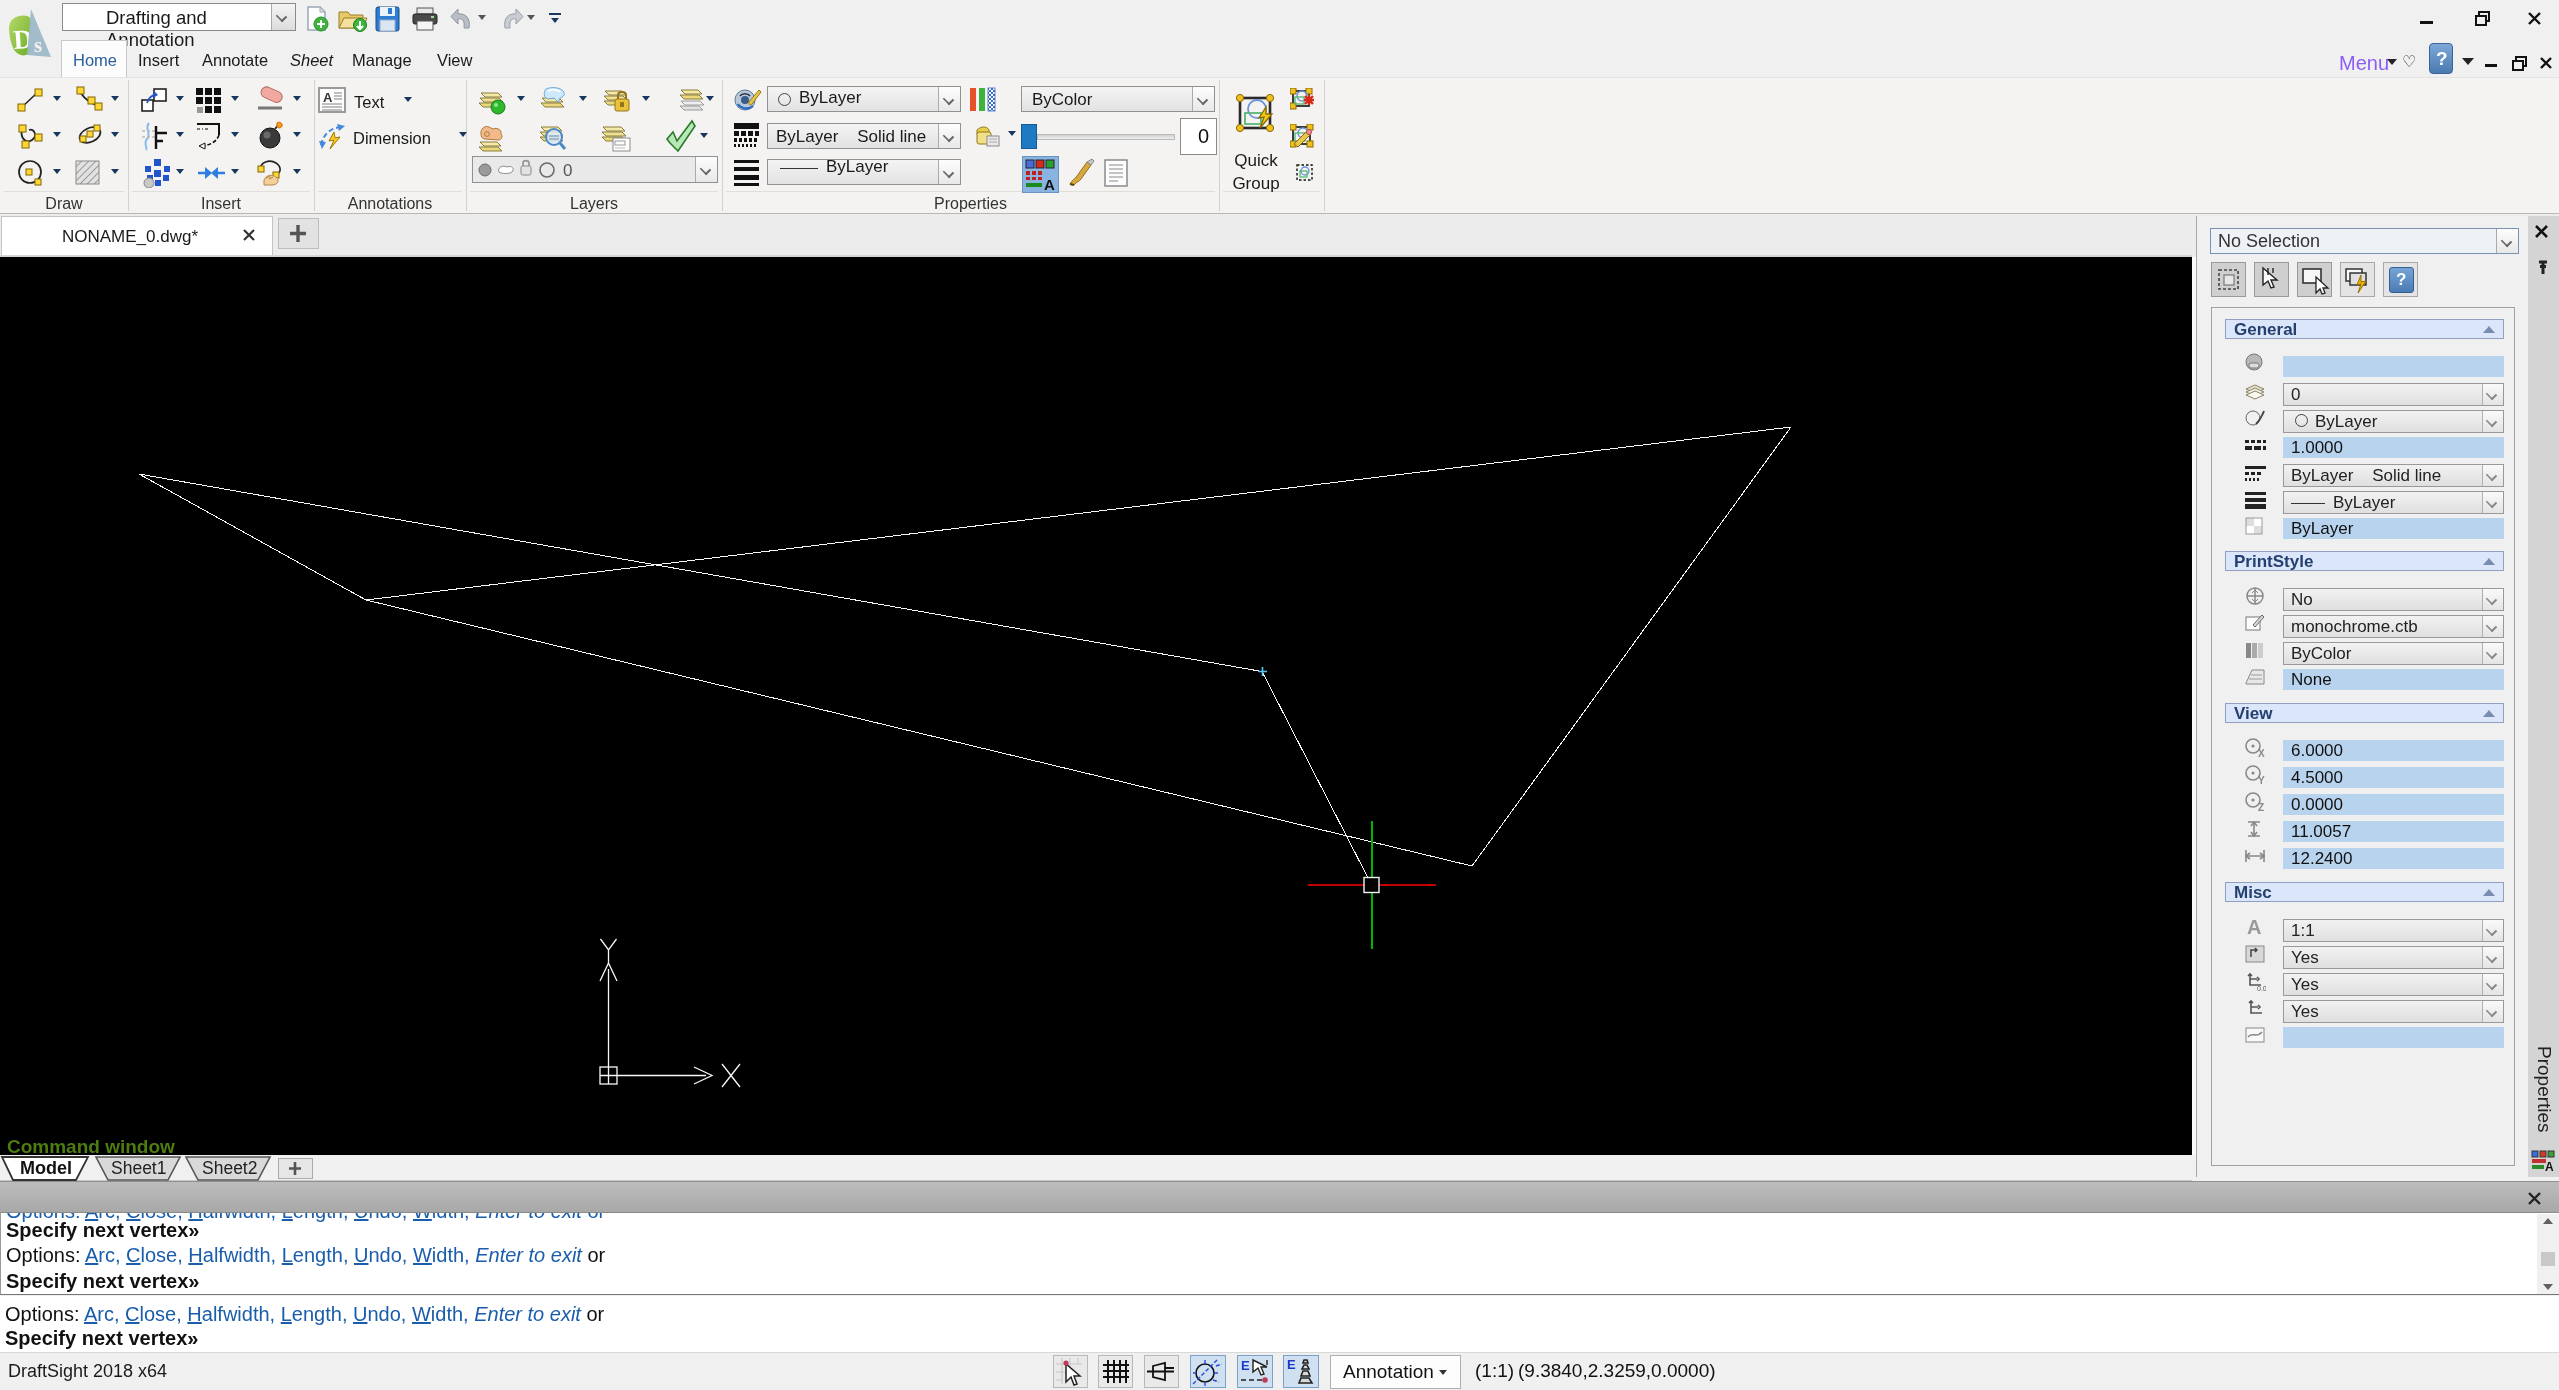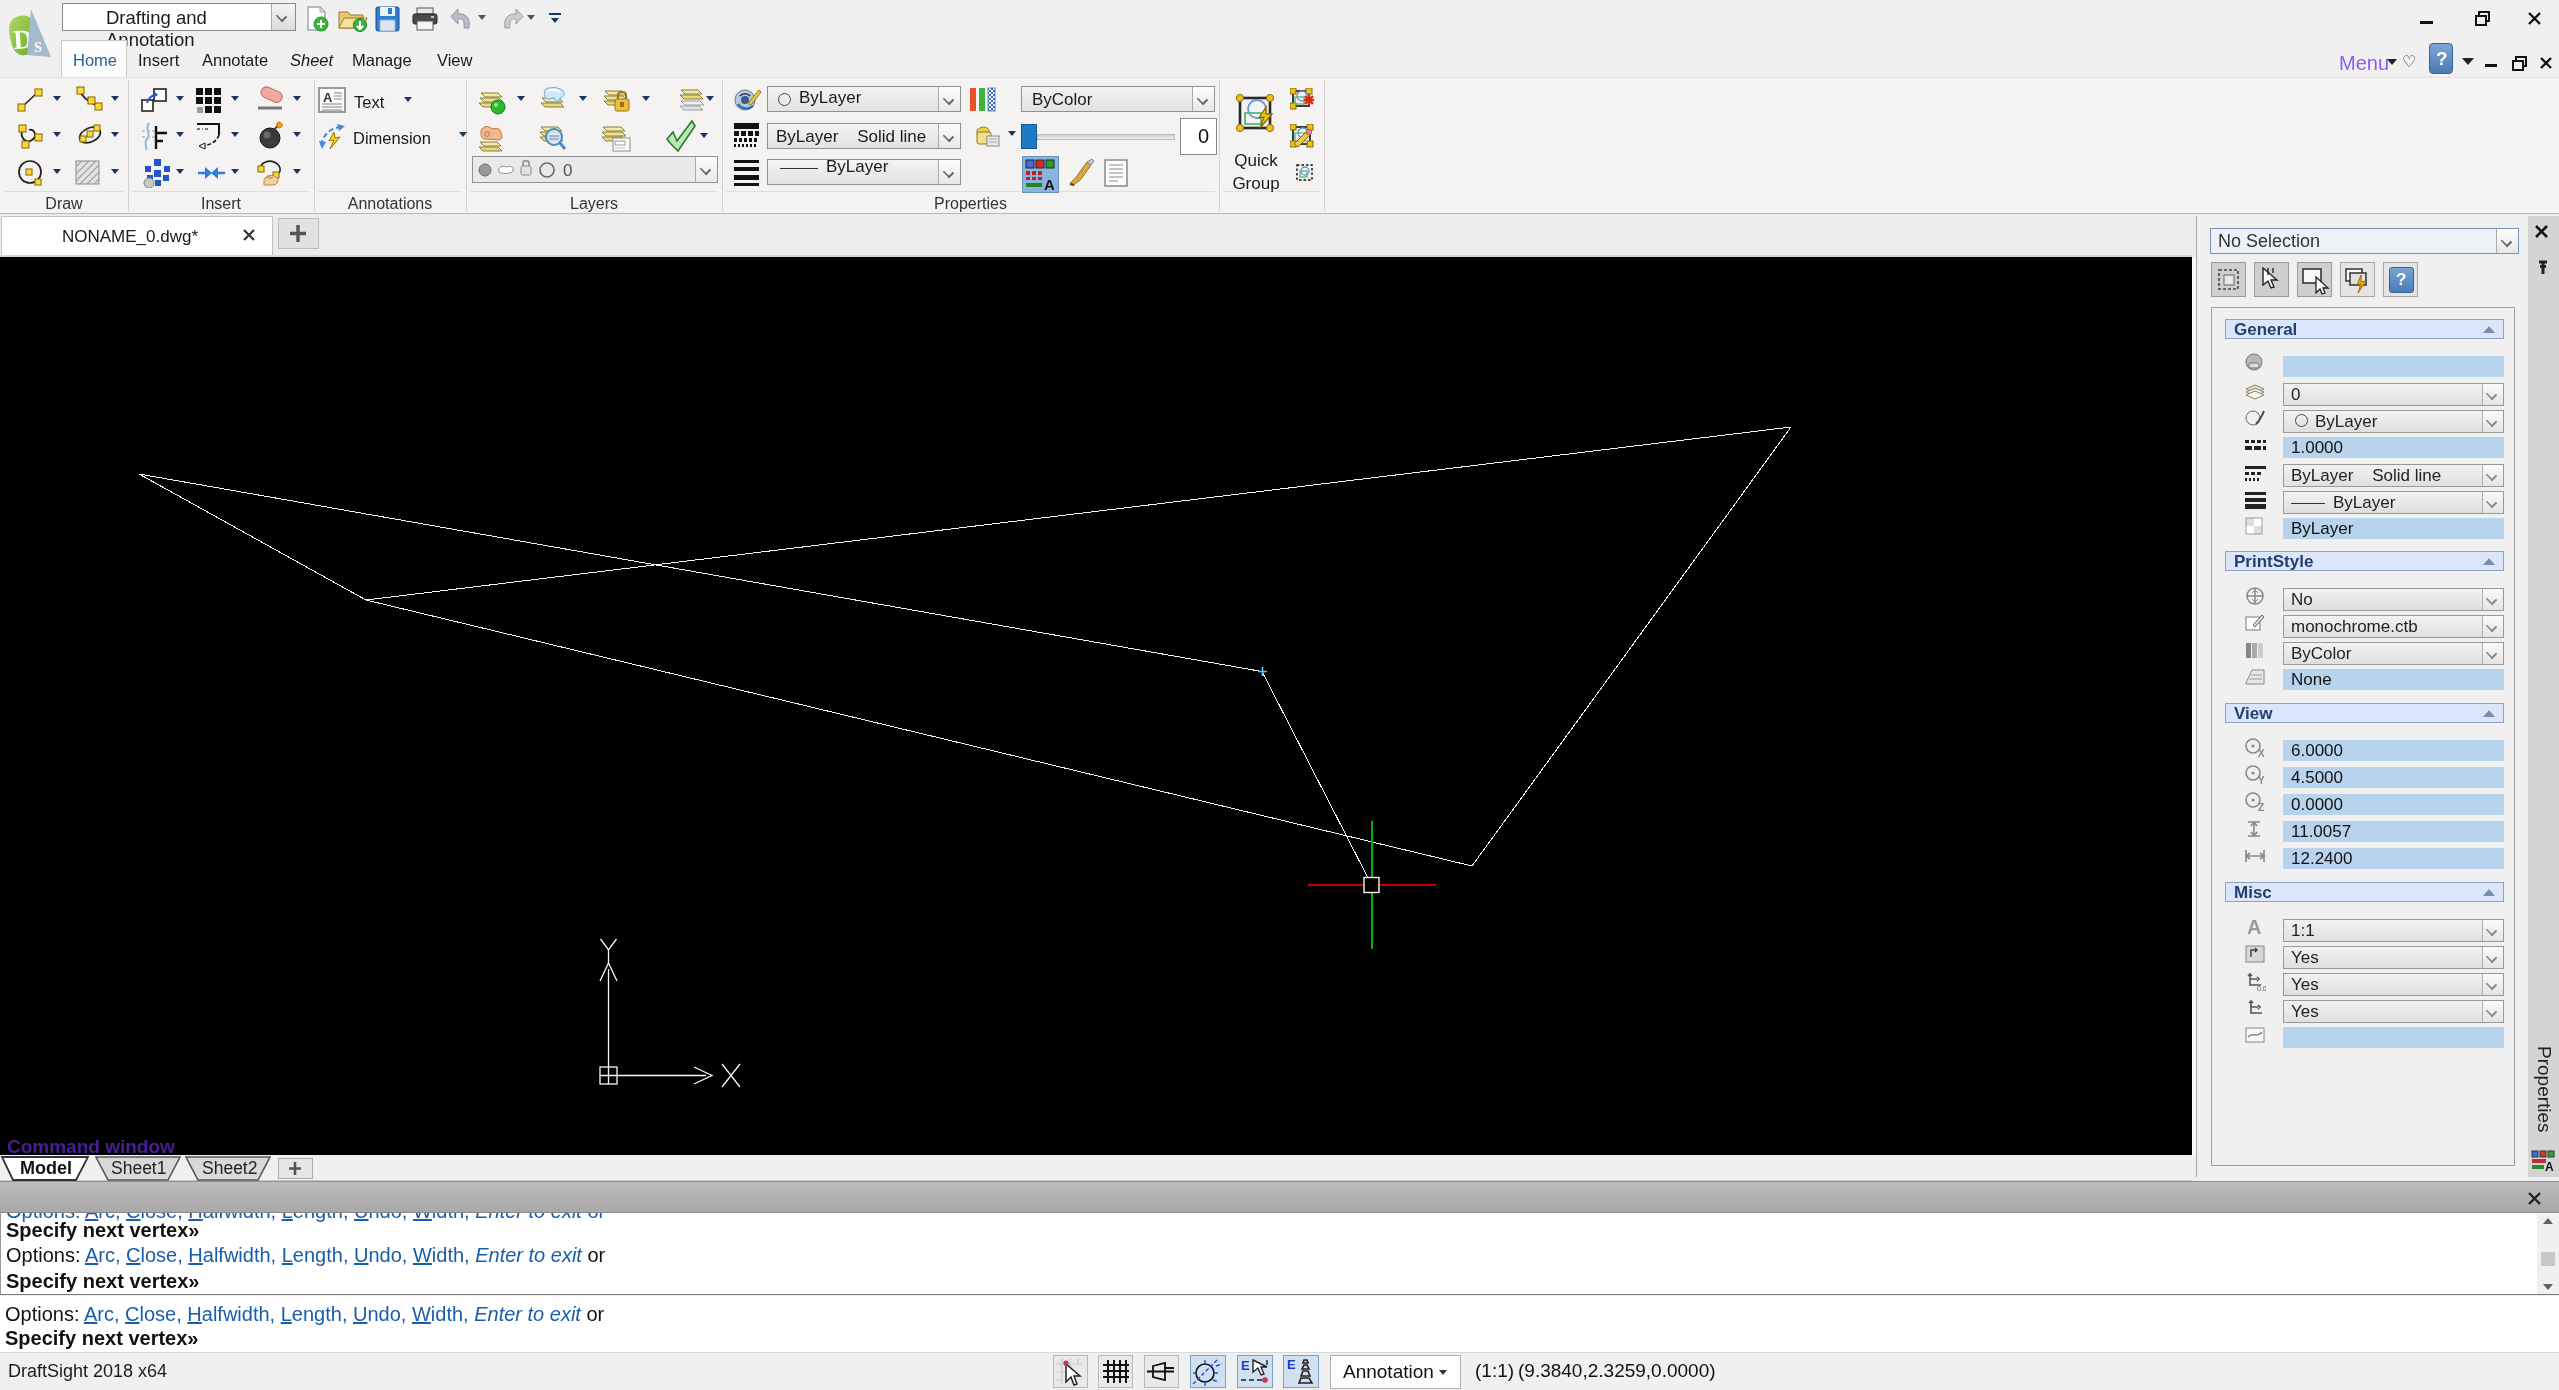--- a/index.html
+++ b/index.html
@@ -848,21 +848,21 @@
 <text x="202" y="19" font-size="17.5" fill="#222" font-family="Liberation Sans">Sheet2</text>
 </svg>
 </div>
 <div class="ab" style="left:278px;top:1158px;width:35px;height:21px;background:#e6e6e6;border:1px solid #aaa;box-sizing:border-box;">
   <svg width="33" height="19">
         <path d="M16 3 L16 16 M10 9.5 L22 9.5" stroke="#555" stroke-width="2.6"></path>
       </svg>
 </div>
 
 <div class="ab" style="left:0;top:1181px;width:2559px;height:32px;background:linear-gradient(#bcbcbc,#a8a8a8);border-top:1px solid #909090;border-bottom:1px solid #8a8a8a;box-sizing:border-box;"></div>
-<div class="ab" style="left:7px;top:1136px;font-size:19px;font-weight:bold;color:#4c1d95;">Command window</div>
+<div class="ab" style="left:7px;top:1136px;font-size:19px;font-weight:bold;color:#4d7c0f;">Command window</div>
 <div class="ab" style="left:2527px;top:1191px;width:15px;height:15px;">
 <svg width="15" height="15">
         <path d="M2 2 L13 13 M13 2 L2 13" stroke="#222" stroke-width="2.4"></path>
       </svg>
 </div>
 <div class="ab" id="cmdhist" style="left:0;top:1213px;width:2559px;height:82px;background:#fff;border-bottom:1px solid #777;border-left:1px solid #999;box-sizing:border-box;font-size:20px;color:#111;">
 
   <div class="ab" style="left:0;top:0;width:2000px;height:10px;overflow:hidden;">
     <div style="position:absolute;left:5px;top:-13px;font-size:20px;color:#1a5dab;">Options: <u>A</u>rc, <u>C</u>lose, <u>H</u>alfwidth, <u>L</u>ength, <u>U</u>ndo, <u>W</u>idth, <i>Enter to exit</i> or</div>
   </div>

